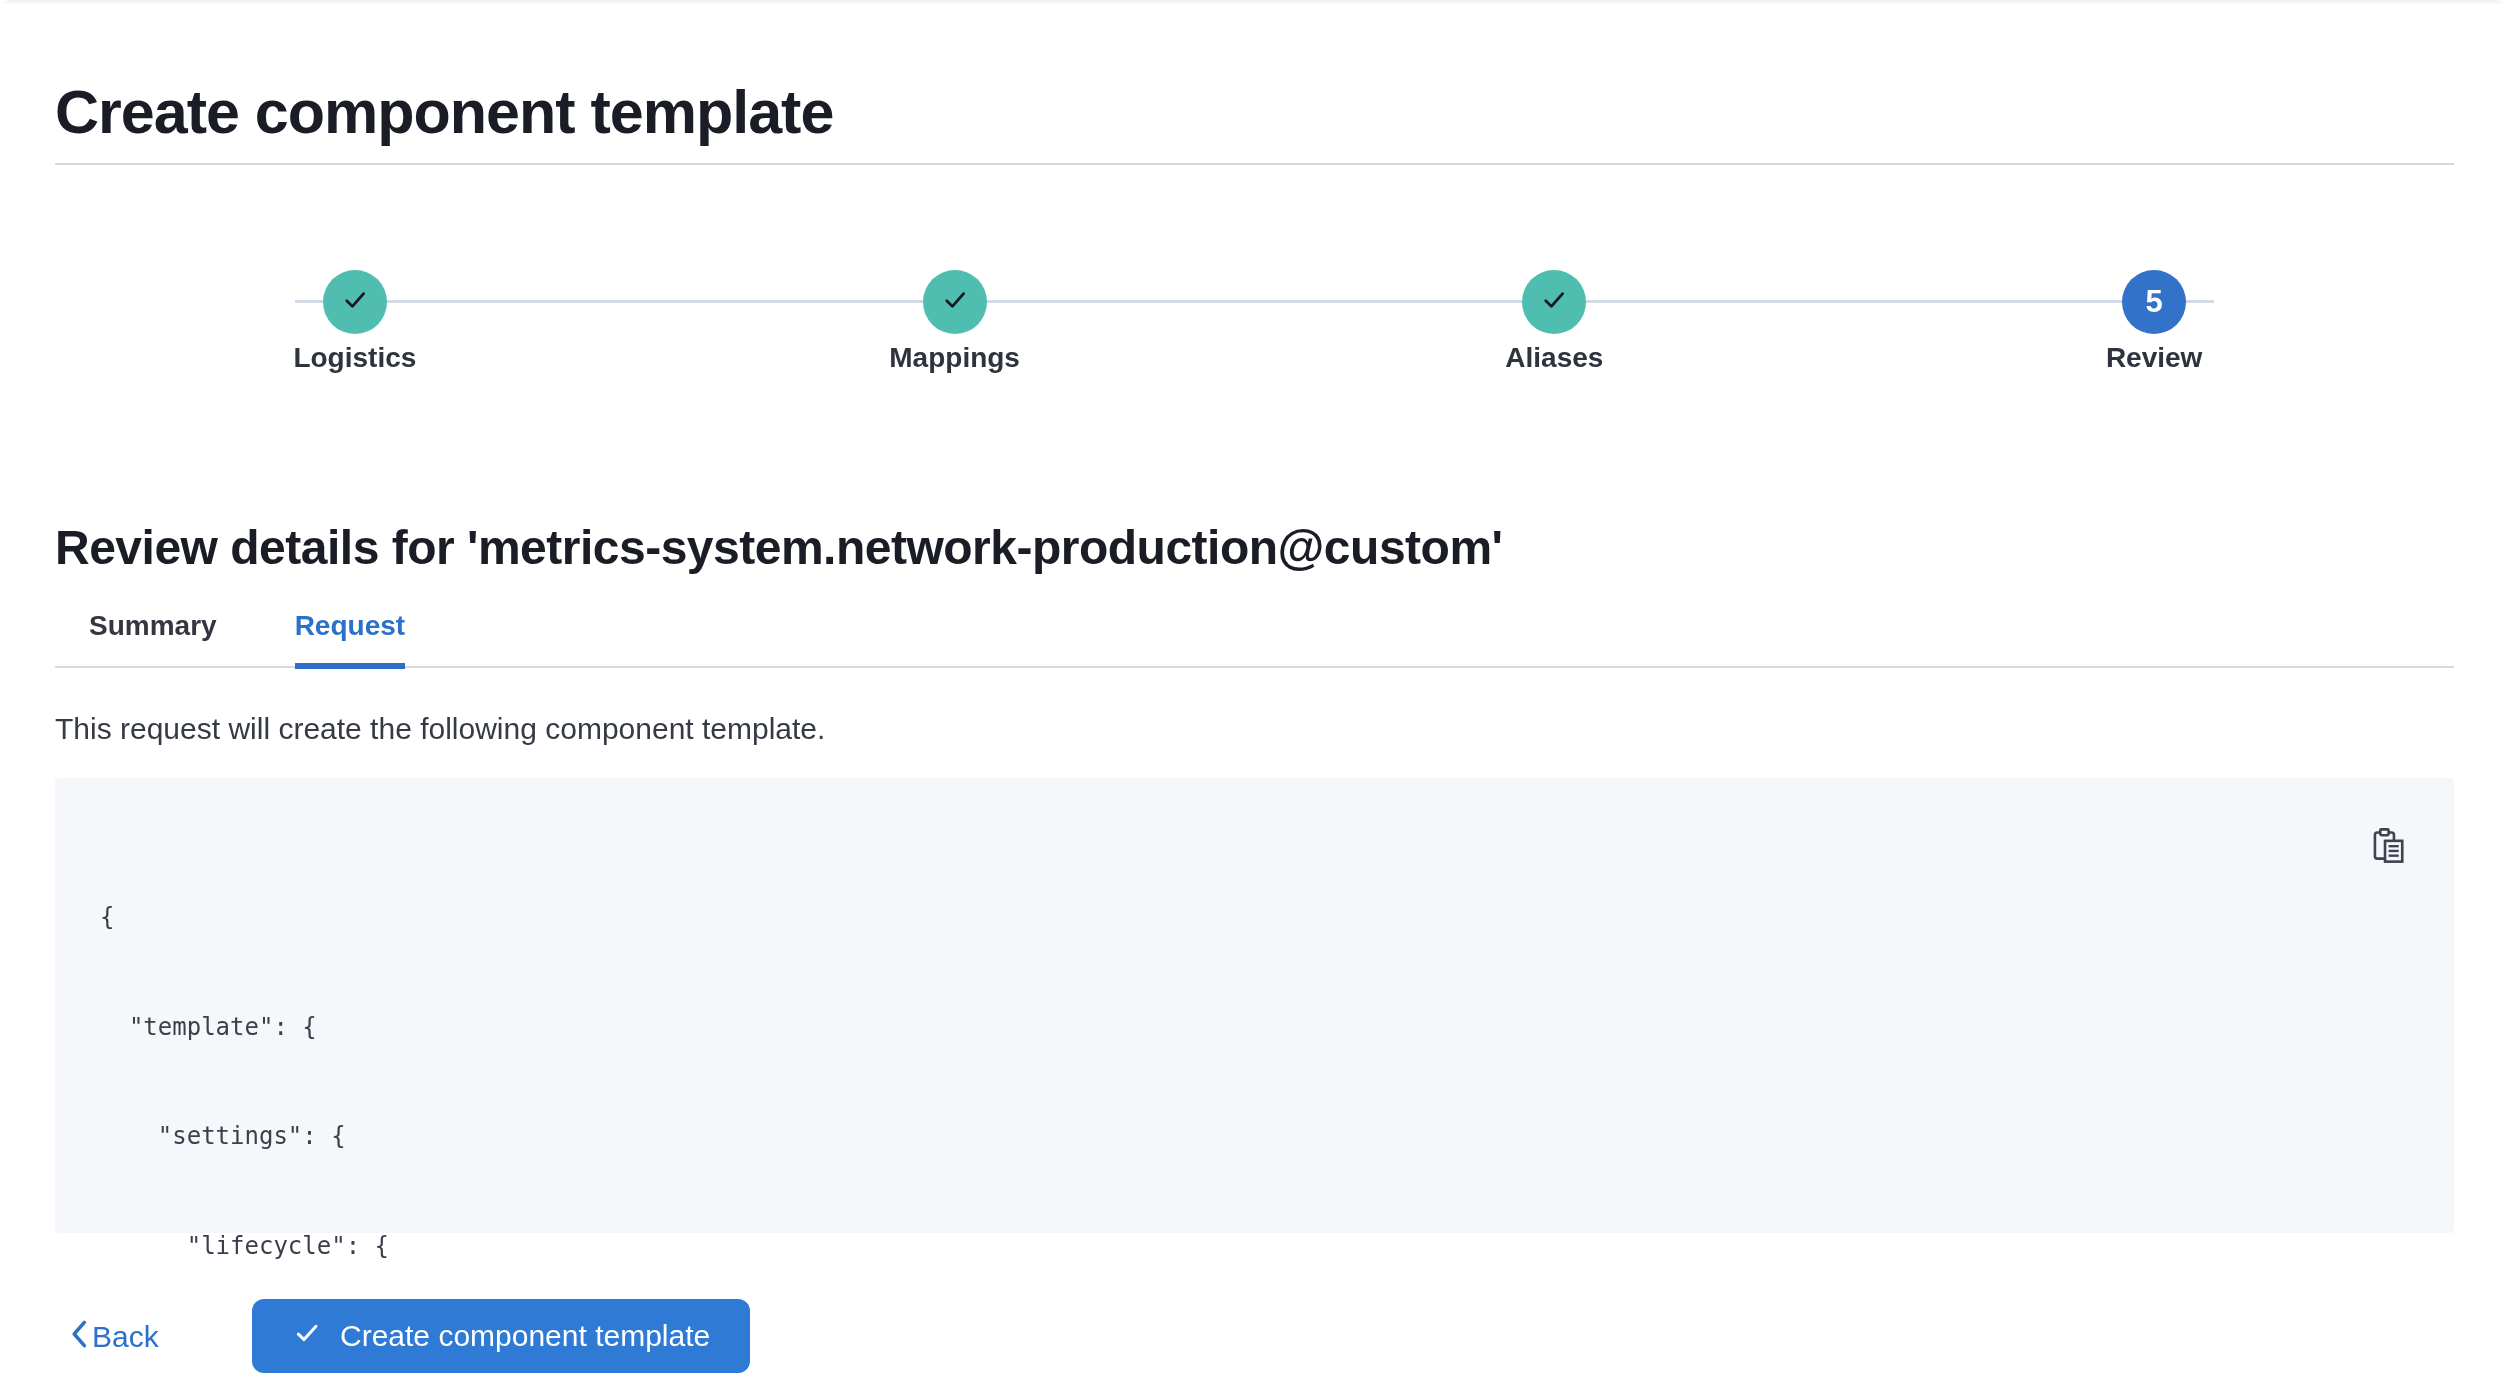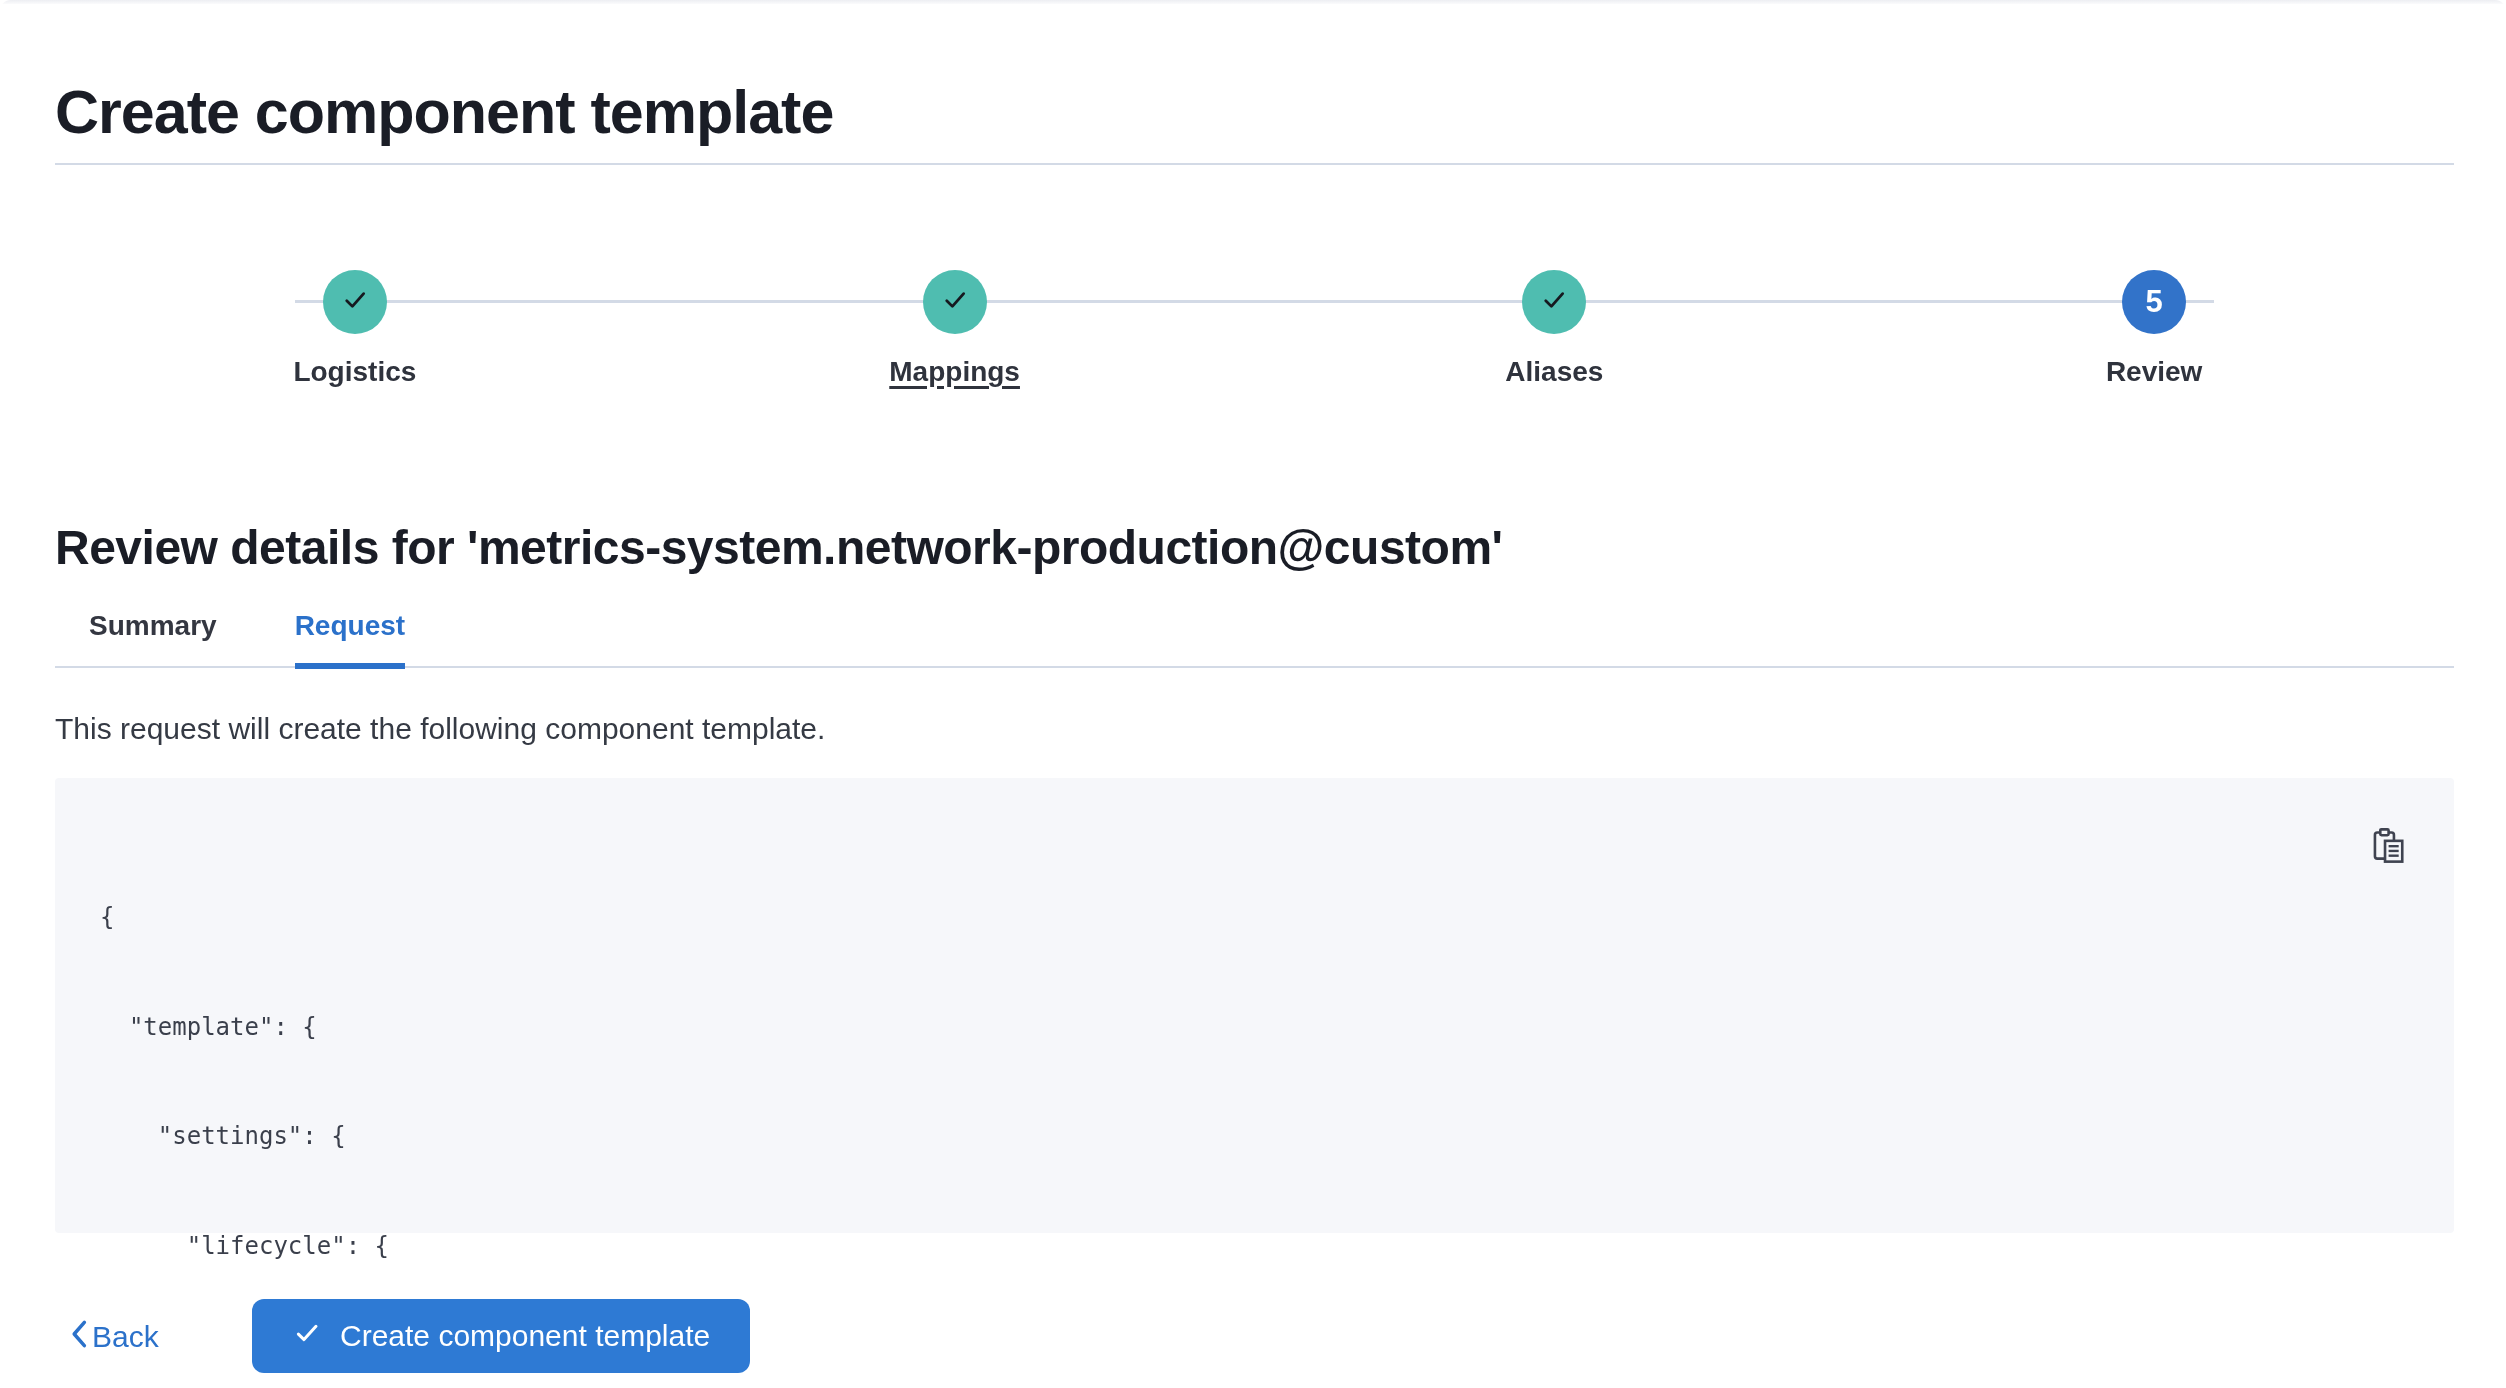--- a/index.html
+++ b/index.html
@@ -38,24 +38,24 @@
   .step { flex: 1; display: flex; flex-direction: column; align-items: center; cursor: pointer; }
   .step-circle {
     width: 64px; height: 64px; border-radius: 50%; margin-top: 32px;
     display: flex; align-items: center; justify-content: center;
     position: relative; z-index: 1;
   }
   .step-circle.complete { background: #4fbdb0; }
   .step-circle.current  { background: #3273c9; }
   .step-number { color: #ffffff; font-size: 31px; font-weight: 600; }
   .step-label {
-    margin-top: 22px; font-size: 28px; font-weight: 700; color: #2f333d;
-    white-space: nowrap;
-  }
-  .step-label.underlined { text-decoration: underline; text-decoration-thickness: 2.5px; text-underline-offset: 5px; }
+    margin-top: 8px; font-size: 28px; font-weight: 700; color: #2f333d;
+    white-space: nowrap;
+  }
+  .step-label.underlined { text-decoration-thickness: 2.5px; text-underline-offset: 5px; }
 
   
   .review-heading {
     position: absolute; left: 55px; top: 480px;
     font-size: 48px; font-weight: 700; color: #1a1d26; letter-spacing: -0.5px;
     white-space: nowrap;
   }
 
   
   .tabs { position: absolute; left: 57px; top: 610px; display: flex; gap: 46px; z-index: 2; }

